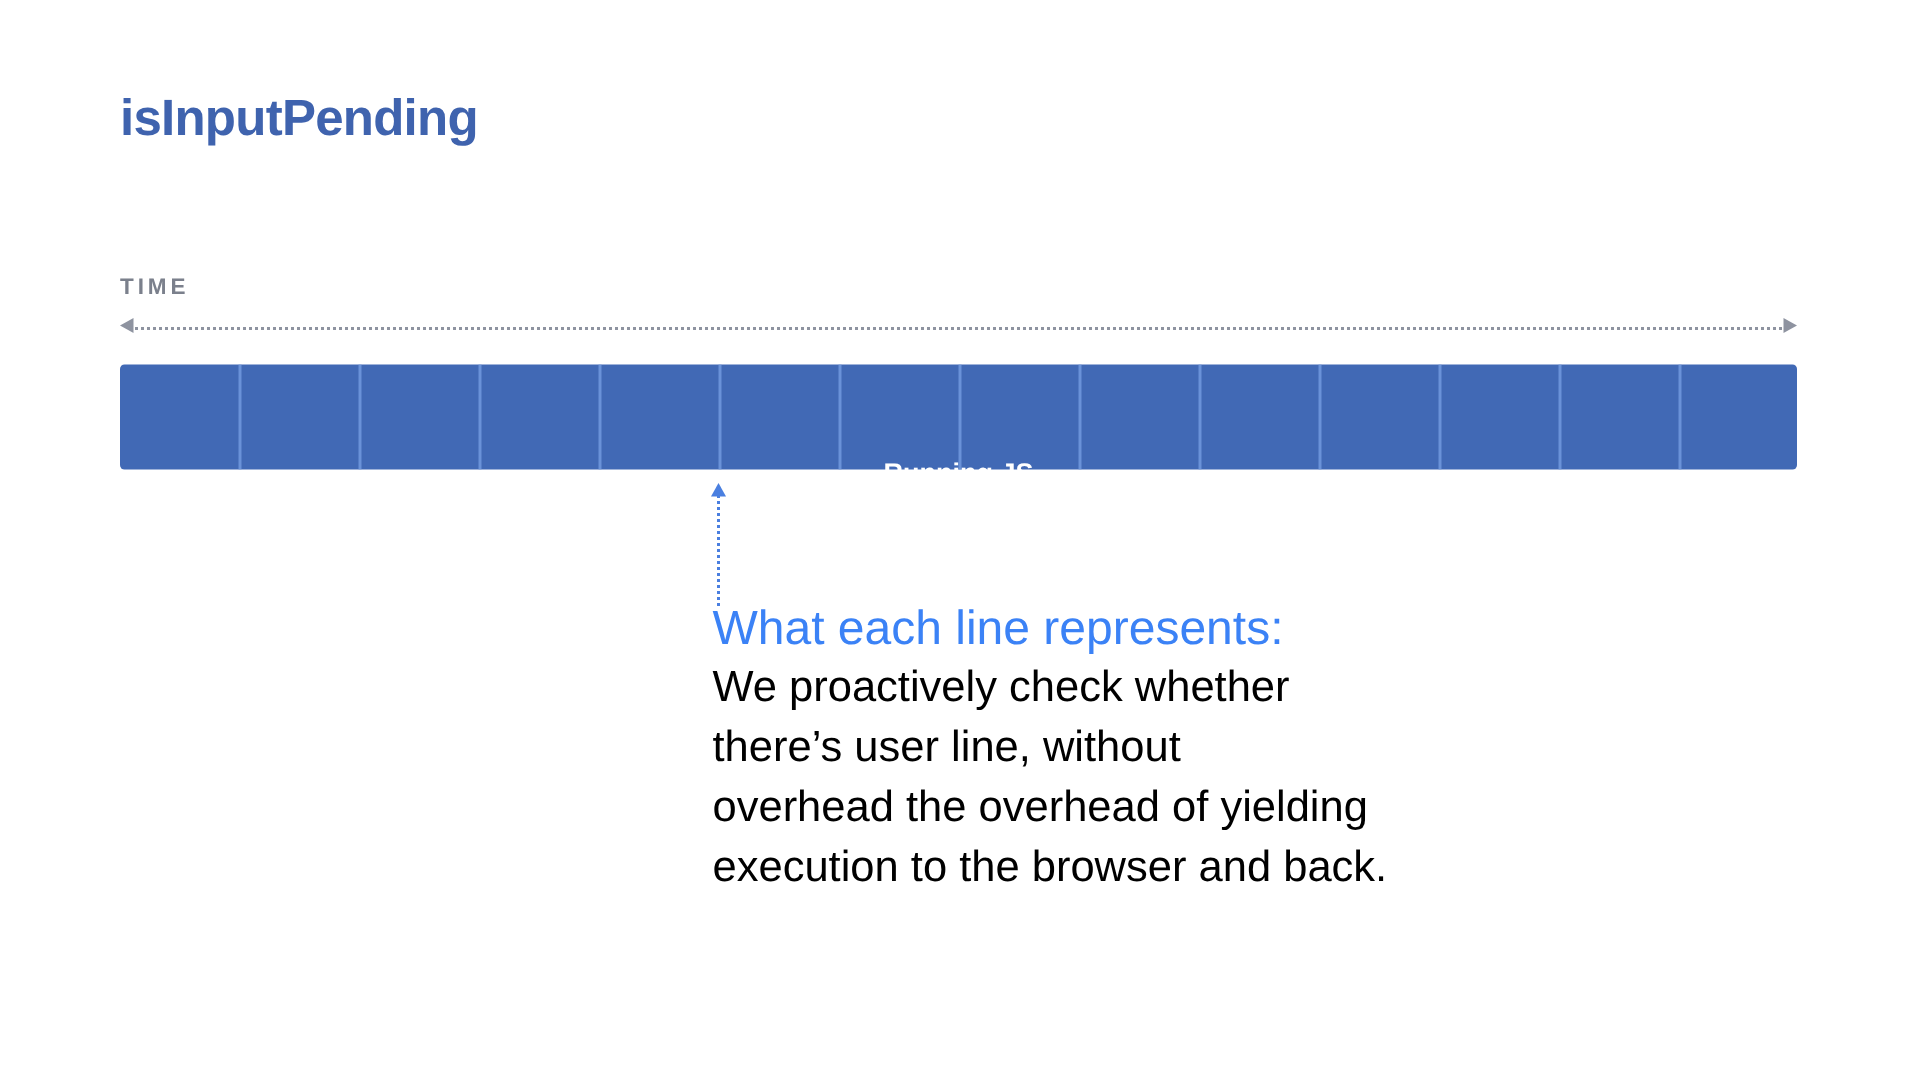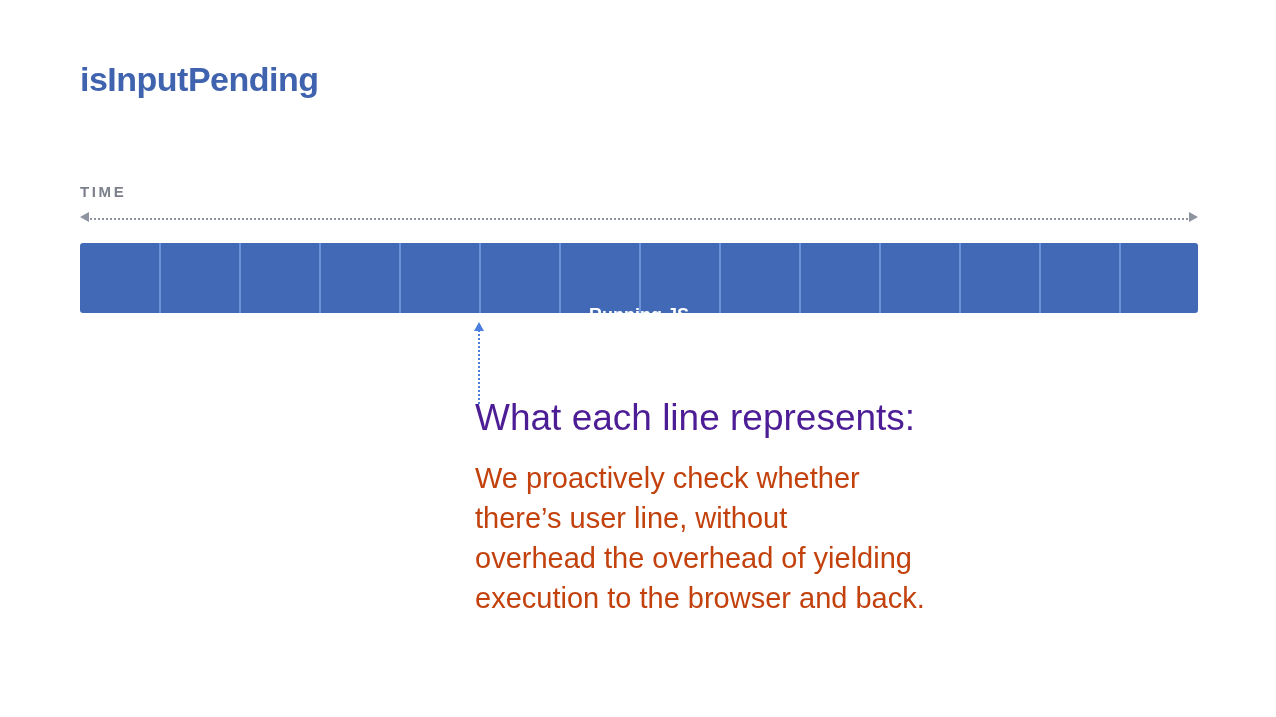--- a/index.html
+++ b/index.html
@@ -133,30 +133,29 @@
   }
 
   
   #callout {
     position: absolute;
     left: 475px;
     top: 398px;
     width: 520px;
   }
   #callout-heading {
-    font-size: 37px;
-    color: #4c1d95;
+    font-size: 32px;
+    color: #3b82f6;
     line-height: 40px;
     white-space: nowrap;
   }
   #callout-body {
     font-size: 29px;
-    color: #c2410c;
+    color: #000000;
     line-height: 40px;
-    margin-top: 20px;
   }
   .callout-body-line {
     display: block;
     white-space: nowrap;
   }
 </style>
 </head>
 <body>
 
 <div id="slide-title">isInputPending</div>

